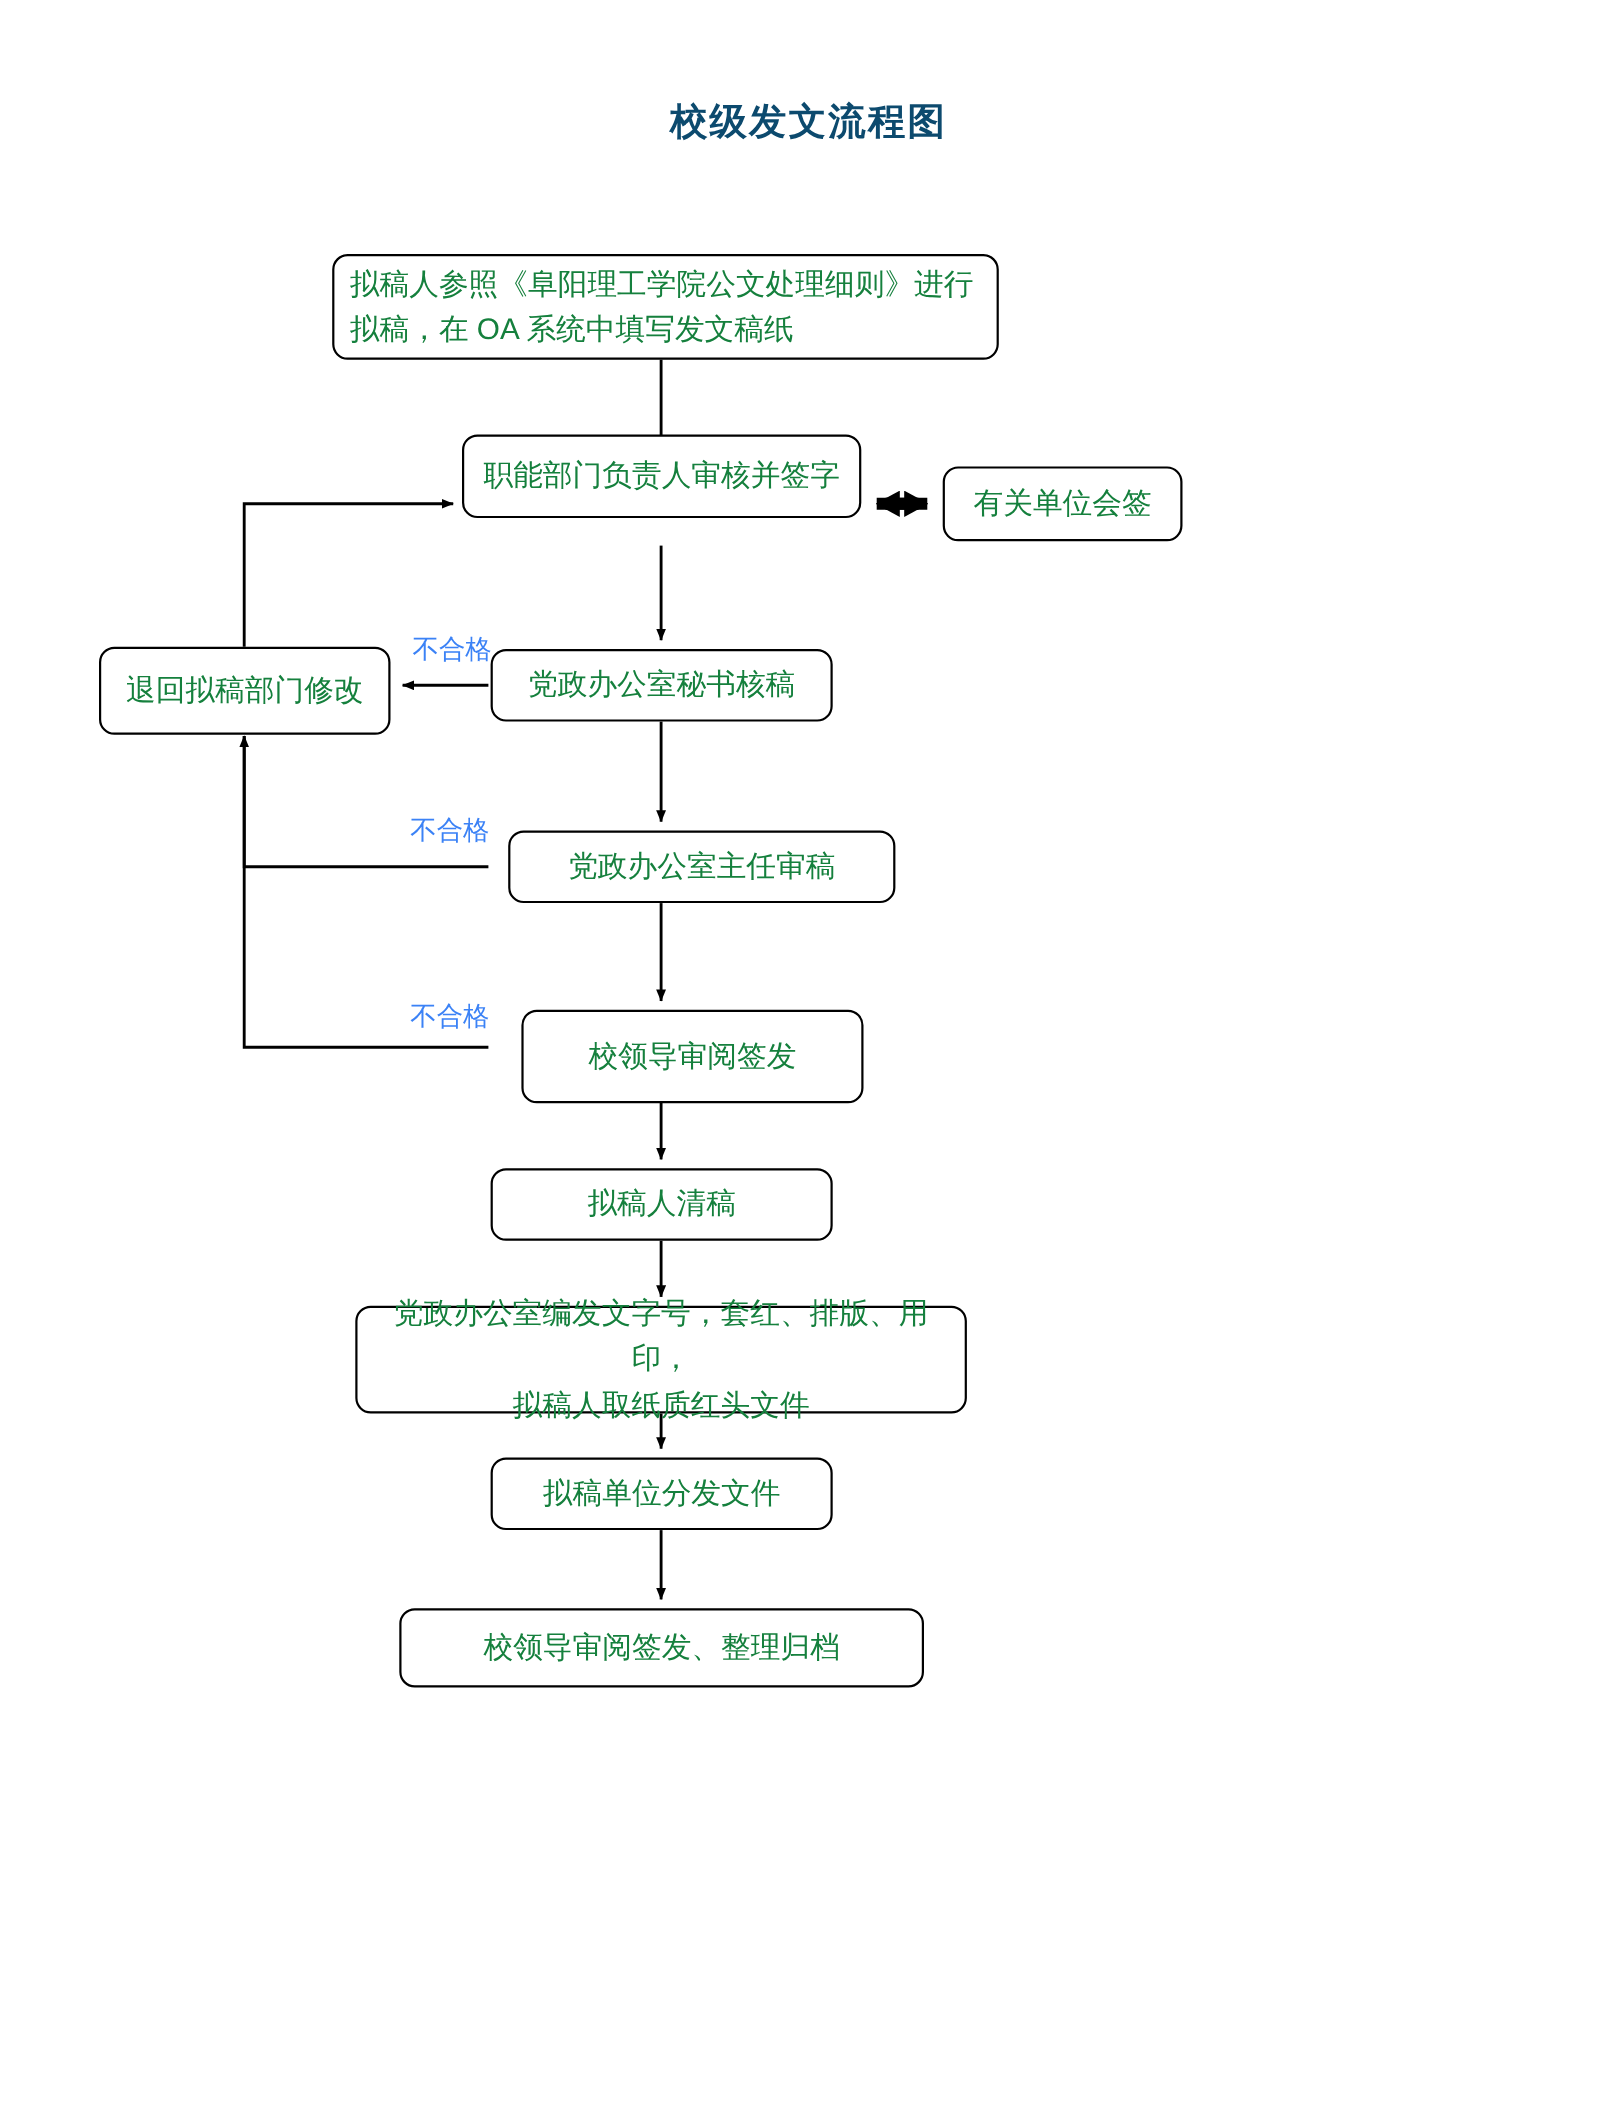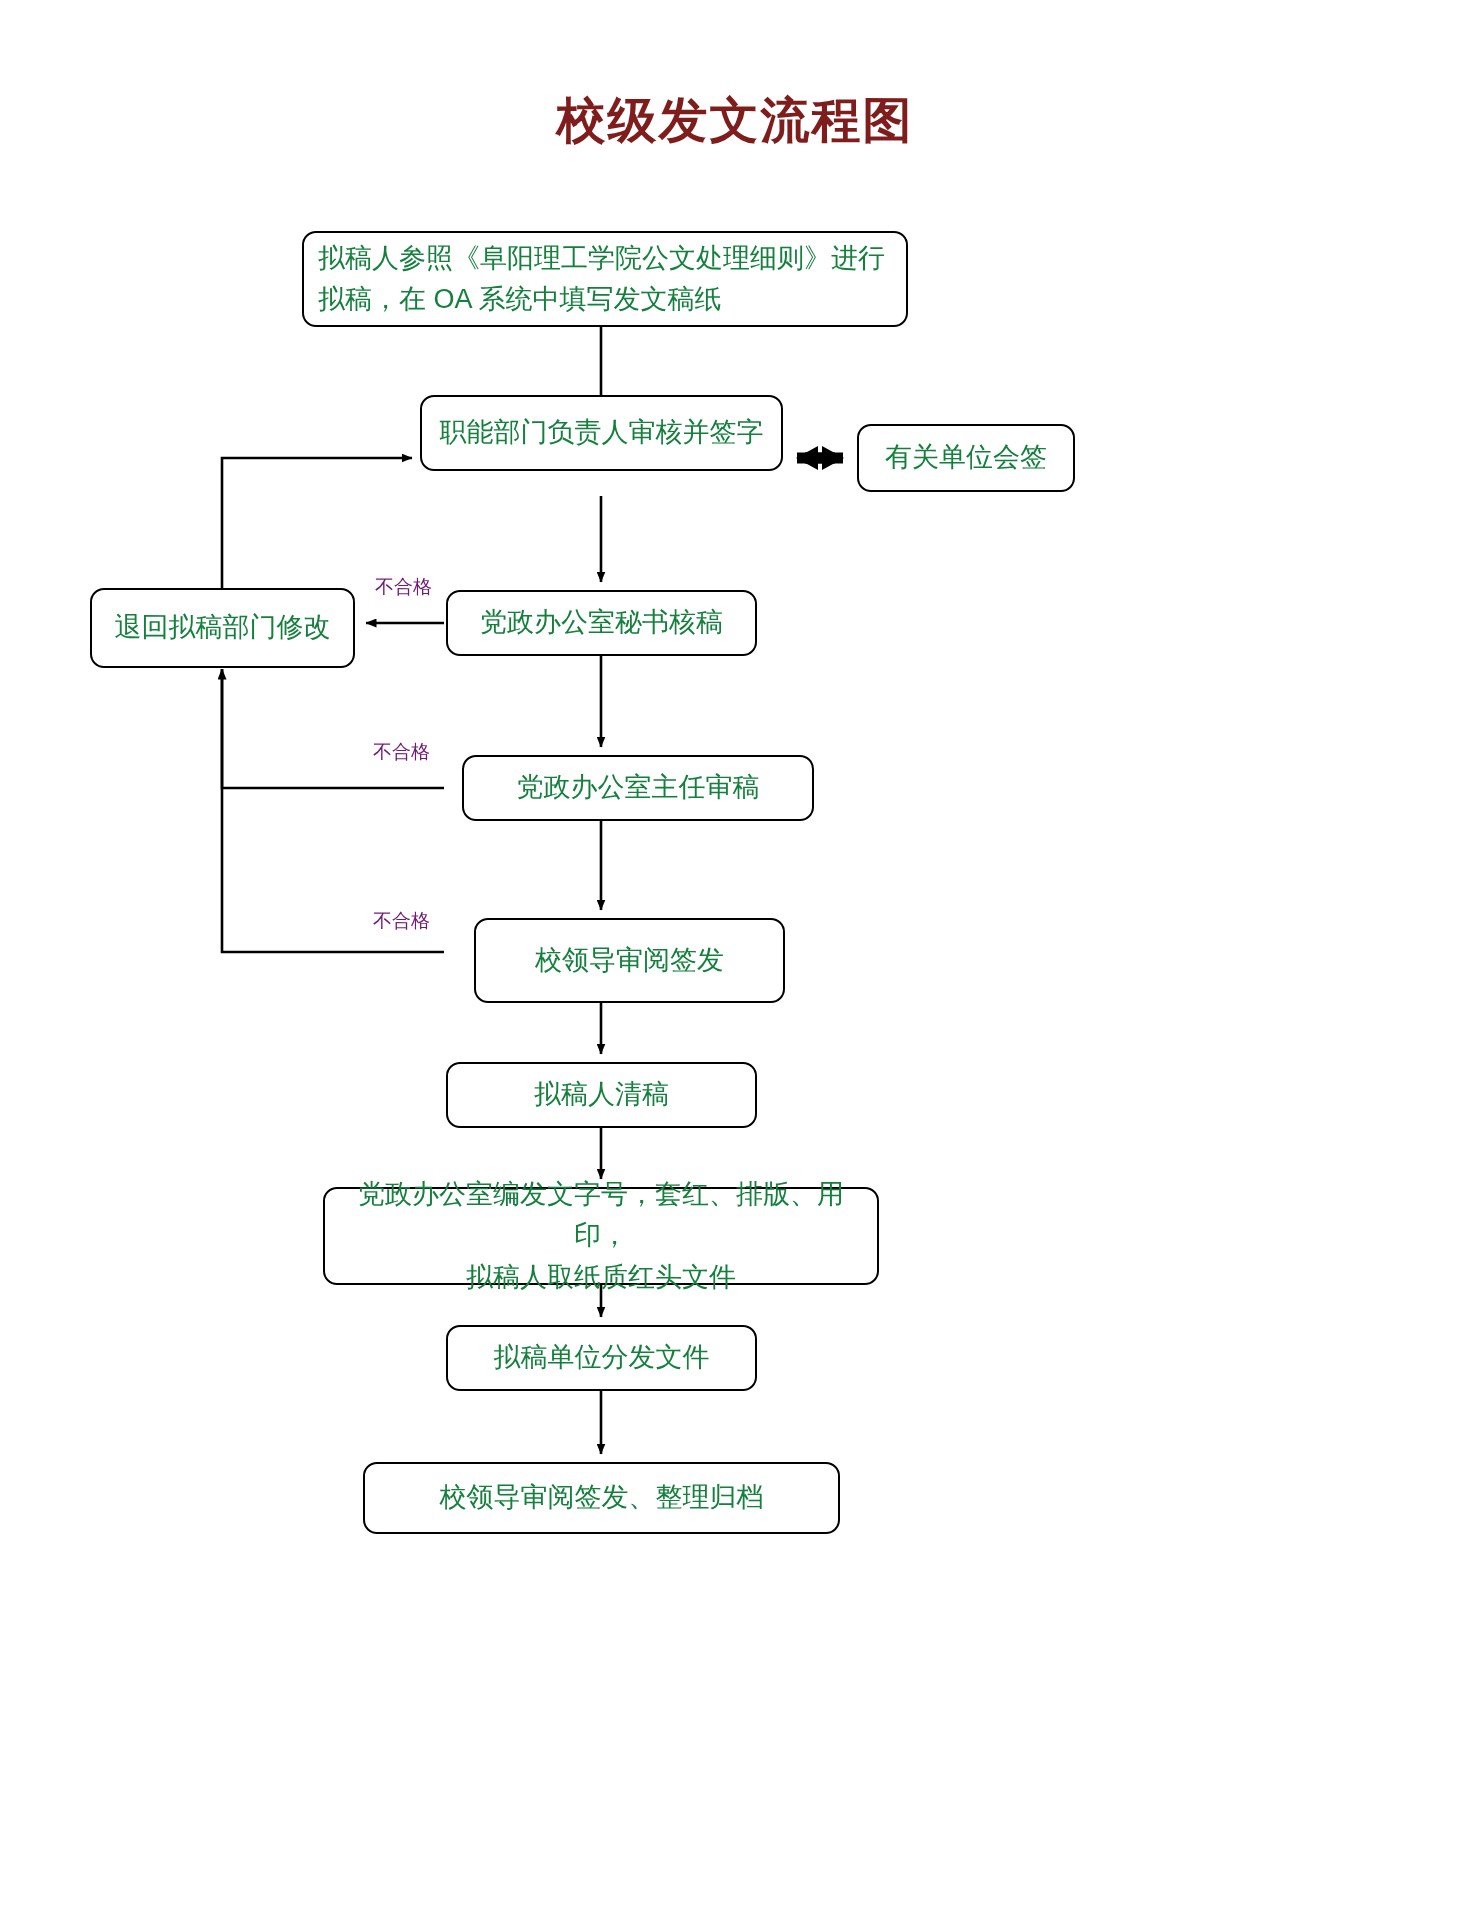--- a/index.html
+++ b/index.html
@@ -26,23 +26,23 @@
     height: 1916px;
   }
   .title {
     position: absolute;
     left: 0;
     top: 88px;
     width: 1470px;
     text-align: center;
     font-family: "DejaVu Serif", "Liberation Serif", serif;
     font-weight: bold;
-    font-size: 49px;
+    font-size: 34px;
     letter-spacing: 2px;
-    color: #7f1d1d;
+    color: #0c4a6e;
     white-space: nowrap;
   }
   .node {
     position: absolute;
     box-sizing: border-box;
     border: 2.2px solid #000000;
     border-radius: 14px;
     background: #ffffff;
     display: flex;
     align-items: center;
@@ -56,22 +56,22 @@
   .node .inner {
     width: 100%;
     white-space: pre-line;
   }
   .node.left-align .inner {
     text-align: left;
   }
   .edge-label {
     position: absolute;
     font-family: "DejaVu Serif", "Liberation Serif", serif;
-    font-size: 19px;
-    color: #701a75;
+    font-size: 24px;
+    color: #3b82f6;
     white-space: nowrap;
     background: transparent;
   }
 </style>
 </head>
 <body>
 
 <div id="page">
 
   <svg id="svg-layer" viewBox="0 0 1470 1916" xmlns="http://www.w3.org/2000/svg">

